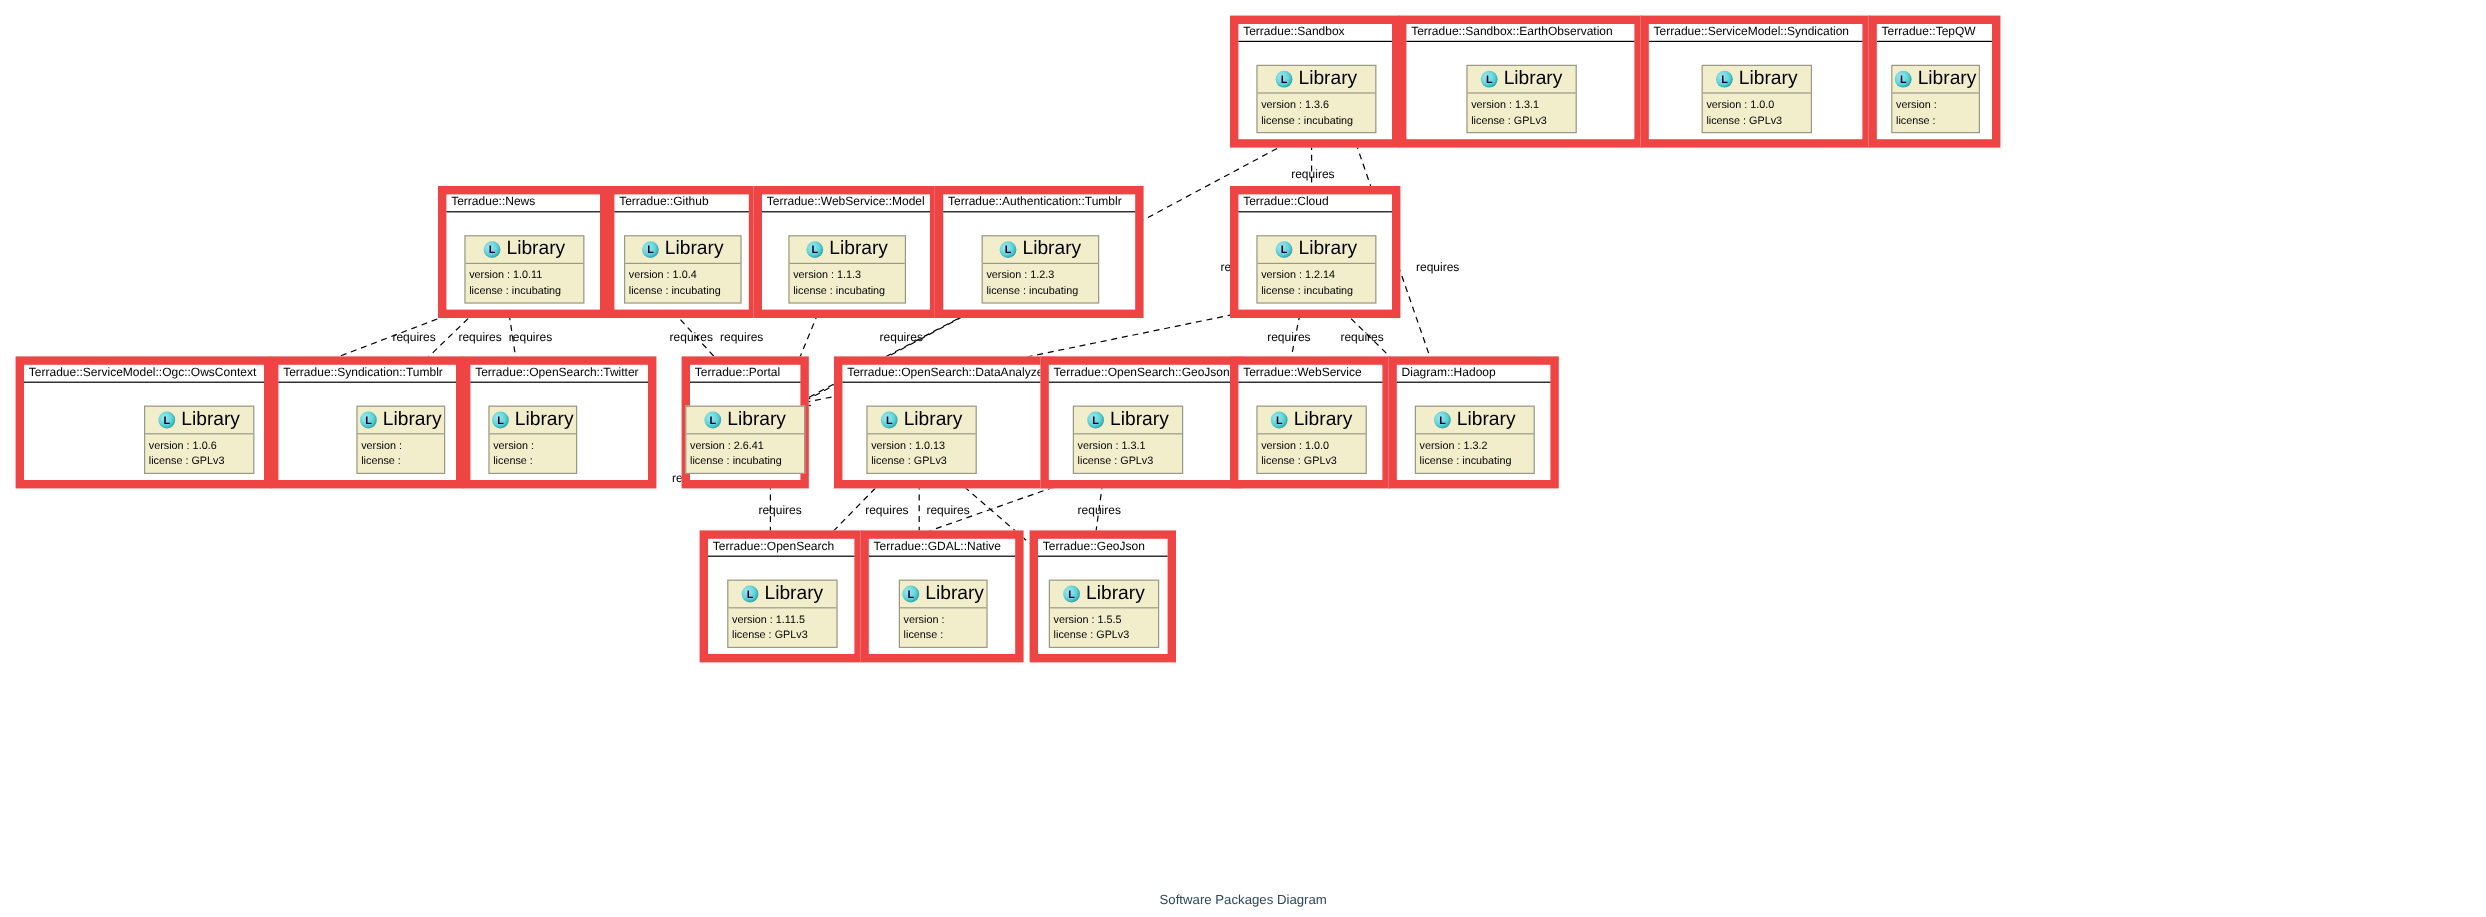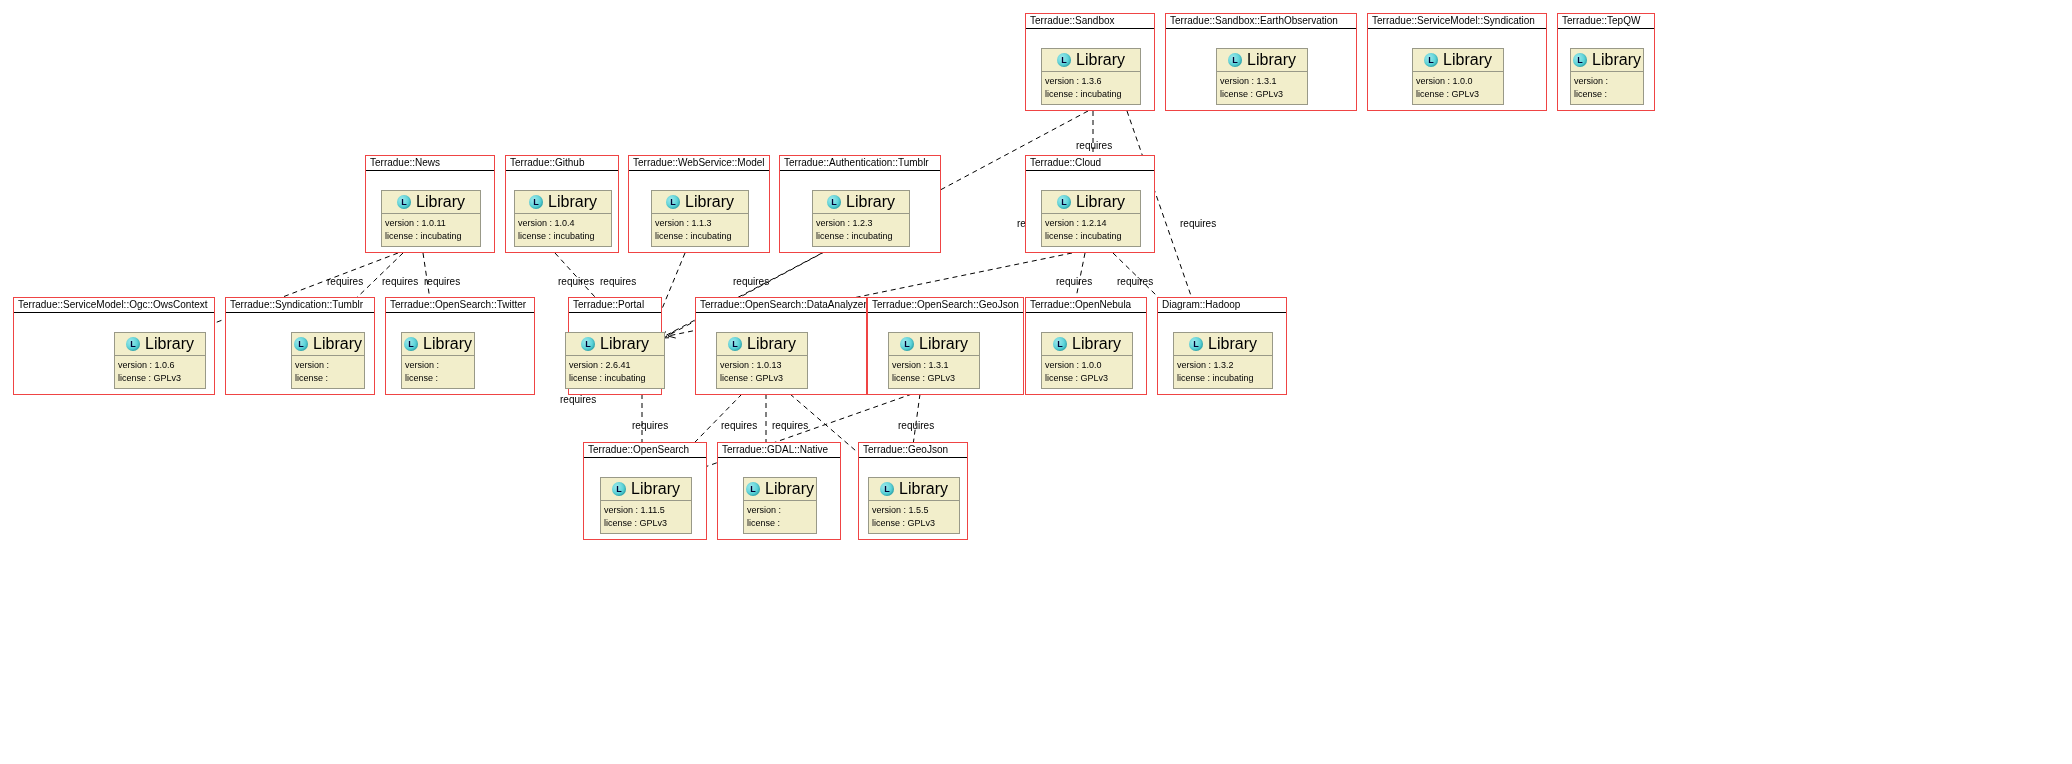--- a/index.html
+++ b/index.html
@@ -1,17 +1,17 @@
 <!DOCTYPE html>
 <html><head>
 <meta charset="utf-8">
 <style>
   html,body{margin:0;padding:0;font-family:Arial,Helvetica,sans-serif;font-size:10px;color:#000;background:#fff}
   .canvas{position:relative;width:2072px;height:764px}
-  .pkg{position:absolute;border:1px solid #ef4444;background:#fff}
+  .pkg{position:absolute;border:7px solid #ef4444;background:#fff}
   .pkg-tab{position:absolute;top:0;left:0;right:0;height:14px;border-bottom:1px solid #000;padding:0 4px;line-height:14px;font-size:10px;white-space:nowrap;overflow:hidden}
   .pkg-body{position:absolute;top:14px;left:0;right:0;bottom:0}
   .lib{position:absolute;border:1px solid #998;background:#f2eecb;font-size:10px}
   .lib-head{display:flex;align-items:center;justify-content:center;gap:5px;height:22px;border-bottom:1px solid #998}
   .lib-icon{width:14px;height:14px;border-radius:50%;background:radial-gradient(circle at 35% 35%,#9fe8ea,#1bbfc9);display:flex;align-items:center;justify-content:center;color:#003;font-weight:bold;font-size:9px;box-shadow:inset -1px -1px 2px rgba(0,0,0,.2)}
   .lib-title{font-size:16px}
   .lib-attrs{padding:3px 3px;line-height:13px;font-size:9px}
   svg.deps{position:absolute;top:0;left:0;width:2072px;height:764px;pointer-events:none}
   .req-label{position:absolute;font-size:10px;color:#000;background:transparent;pointer-events:none}
   .caption{position:absolute;bottom:8px;width:100%;text-align:center;font-size:11px;color:#2b4759;font-family:"Lucida Grande",Arial,sans-serif}
@@ -296,21 +296,21 @@
             <span class="lib-title">Library</span>
           </div>
         <div class="lib-attrs">
             <div><span>version : </span><span>1.3.1</span></div>
             <div><span>license : </span><span>GPLv3</span></div>
           </div>
       </div>
     </div>
   </div>
   <div class="pkg" style="left:1025px;top:297px;width:120px;height:96px">
-    <div class="pkg-tab">Terradue::OpenNebula</div>
+    <div class="pkg-tab">Terradue::WebService</div>
     <div class="pkg-body">
       <div class="lib" style="left:15px;top:20px;width:90px;">
         <div class="lib-head">
             <span class="lib-icon">L</span>
             <span class="lib-title">Library</span>
           </div>
         <div class="lib-attrs">
             <div><span>version : </span><span>1.0.0</span></div>
             <div><span>license : </span><span>GPLv3</span></div>
           </div>
@@ -372,13 +372,14 @@
             <span class="lib-title">Library</span>
           </div>
         <div class="lib-attrs">
             <div><span>version : </span><span>1.5.5</span></div>
             <div><span>license : </span><span>GPLv3</span></div>
           </div>
       </div>
     </div>
   </div>
 
+  <div class="caption">Software Packages Diagram</div>
 </div>
 
 </body></html>

